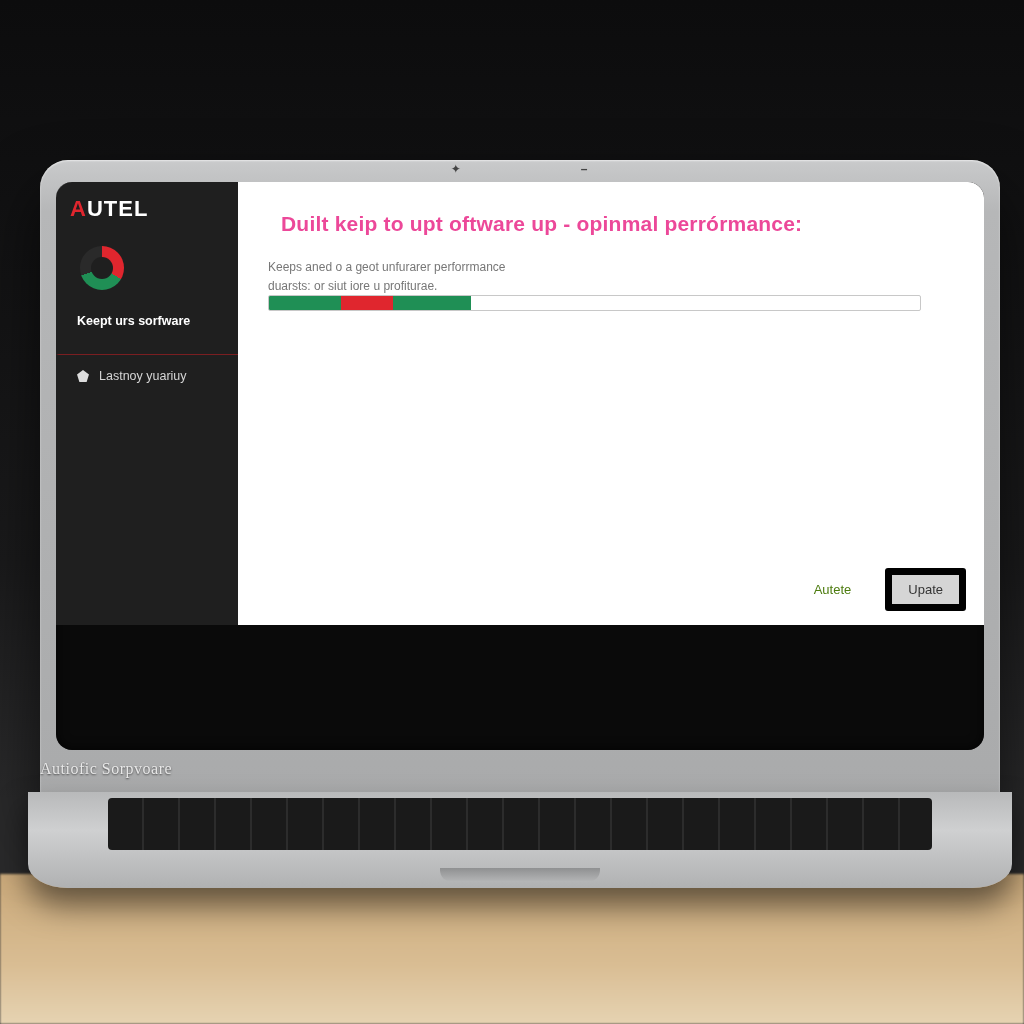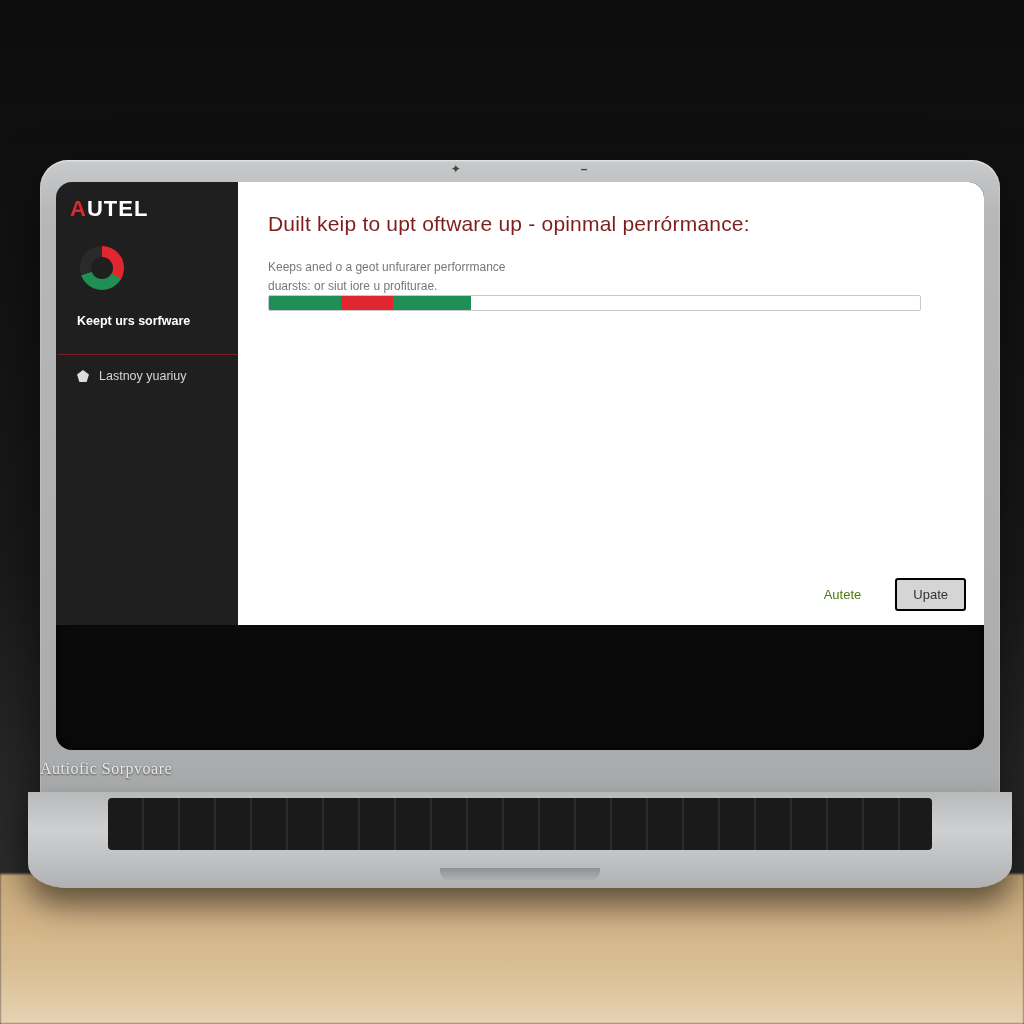--- a/index.html
+++ b/index.html
@@ -125,24 +125,25 @@
   }
 
   .content {
     flex: 1;
     padding: 30px 36px 0 30px;
     position: relative;
     color: #333;
   }
   .headline {
     font-size: 21px;
-    font-weight: 400;
-    color: #7f1d1d;
+    font-weight: 700;
+    color: #ec4899;
     letter-spacing: 0.2px;
     margin-bottom: 22px;
+    margin-left: 13px;
   }
   .subtext {
     font-size: 12px;
     color: #777;
     line-height: 1.55;
     max-width: 430px;
   }
   .progress {
     width: 96%;
     height: 16px;
@@ -172,21 +173,21 @@
     cursor: pointer;
     user-select: none;
   }
   .btn.ghost {
     color: #4d7c0f;
     background: transparent;
   }
   .btn.solid {
     color: #333;
     background: #d5d5d5;
-    border: 2px solid #000000;
+    border: 7px solid #000000;
   }
 
   
   .hinge-brand {
     position: absolute;
     left: 0; right: 0;
     bottom: 32px;
     text-align: left;
     font-family: "Brush Script MT", cursive;
     font-size: 16px;

